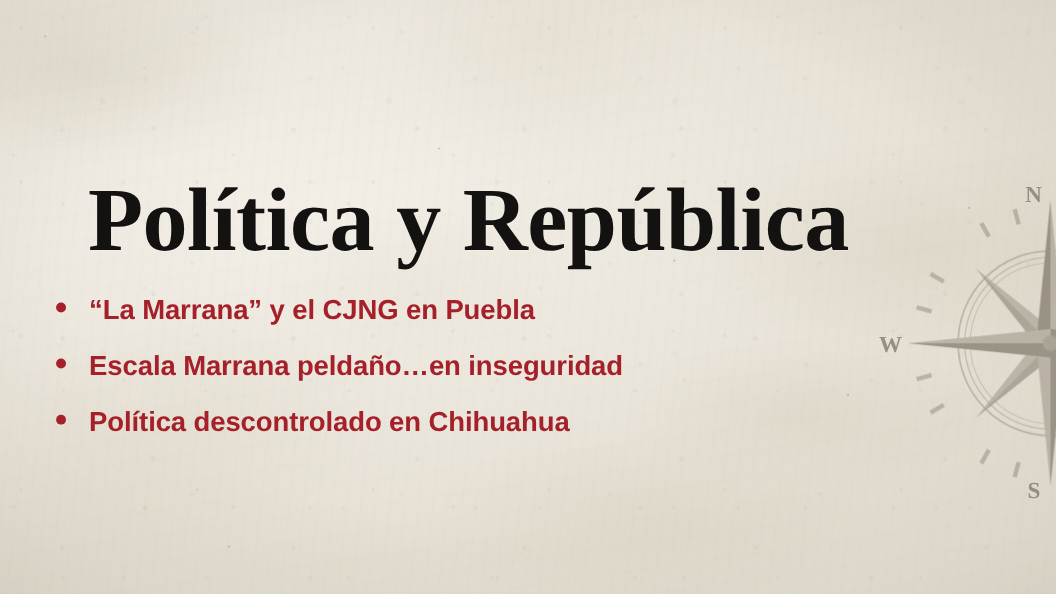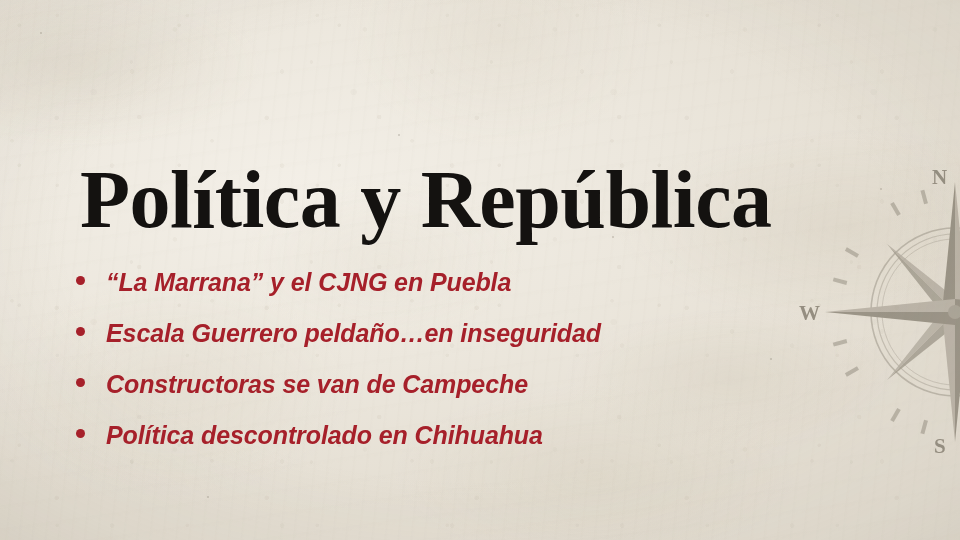--- a/index.html
+++ b/index.html
@@ -128,26 +128,25 @@
     line-height: 1;
     color: #141210;
     letter-spacing: -0.5px;
     white-space: nowrap;
     text-shadow: 0 1px 0 rgba(255,255,255,0.25);
   }
 
   
   .bullets {
     position: absolute;
-    left: 76px;
+    left: 51px;
     top: 270px;
     margin: 0;
     padding: 0;
     list-style: none;
-    font-style: italic;
   }
 
   .bullet-row {
     display: flex;
     align-items: baseline;
     height: 51px;
   }
 
   .bullet-dot {
     flex: 0 0 auto;
@@ -265,25 +264,21 @@
 
   <h1 class="title">Política y República</h1>
 
   <ul class="bullets">
     <li class="bullet-row">
       <span class="bullet-dot"></span>
       <span class="bullet-text">“La Marrana” y el CJNG en Puebla</span>
     </li>
     <li class="bullet-row">
       <span class="bullet-dot"></span>
-      <span class="bullet-text">Escala Guerrero peldaño…en inseguridad</span>
-    </li>
-    <li class="bullet-row">
-      <span class="bullet-dot"></span>
-      <span class="bullet-text">Constructoras se van de Campeche</span>
+      <span class="bullet-text">Escala Marrana peldaño…en inseguridad</span>
     </li>
     <li class="bullet-row">
       <span class="bullet-dot"></span>
       <span class="bullet-text">Política descontrolado en Chihuahua</span>
     </li>
   </ul>
 
 </div>
 
 </body></html>

